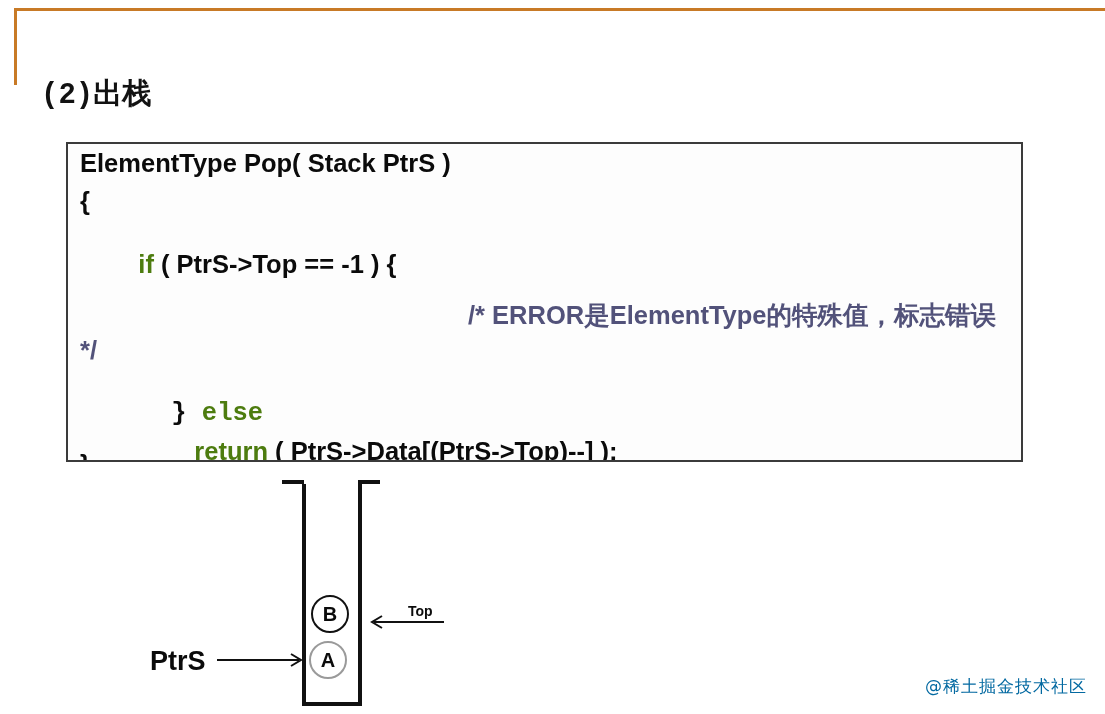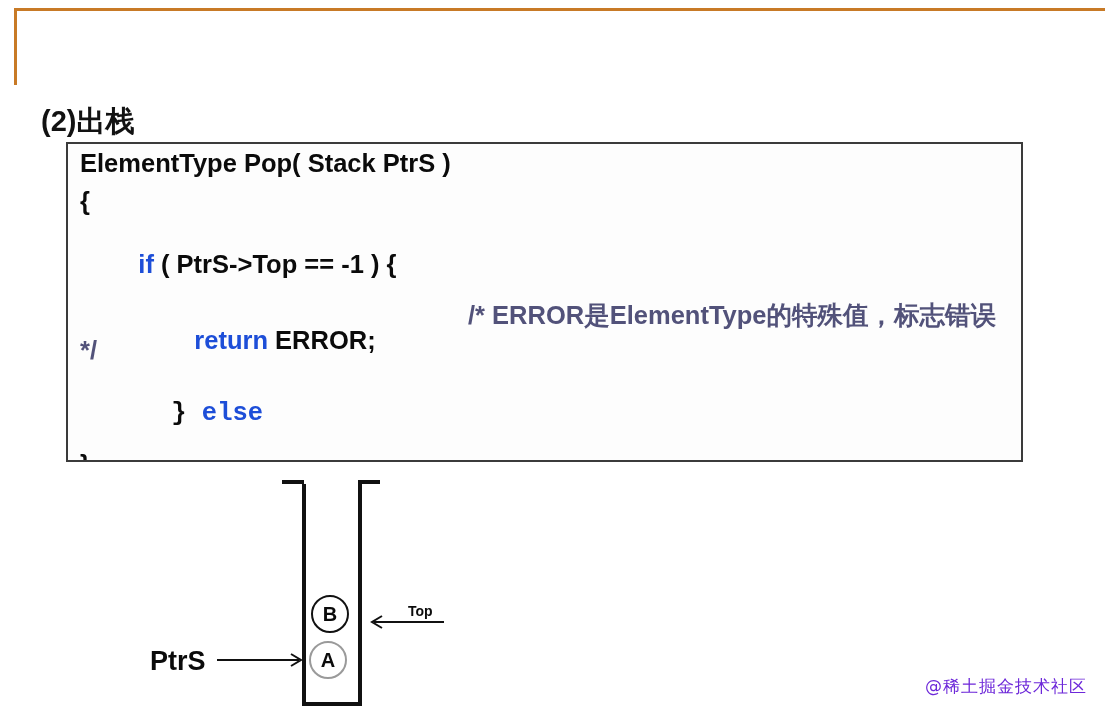--- a/index.html
+++ b/index.html
@@ -19,27 +19,26 @@
     background:#c87a26;
   }
   #deco-left-rule{
     position:absolute;left:14px;top:8px;width:3px;height:77px;
     background:#c87a26;
   }
 
   
   #slide-title{
     position:absolute;left:41px;top:74px;
-    font-family:Liberation Sans, sans-serif;
+    font-family:Liberation Mono, monospace;
     font-weight:bold;
     font-size:29px;
     color:#121212;
     letter-spacing:0px;
     white-space:nowrap;
-    margin-top:28px;
   }
 
   
   #code-box{
     position:absolute;
     left:66px;top:142px;
     width:957px;height:320px;
     border:2px solid #3b3b3b;
     background:#fdfdfd;
     box-sizing:border-box;
@@ -47,21 +46,21 @@
   }
   .code-line{
     position:absolute;
     font-family:"Liberation Sans","DejaVu Sans",sans-serif;
     font-weight:bold;
     font-size:25.5px;
     line-height:25px;
     color:#0b0b0b;
     white-space:pre;
   }
-  .kw{color:#1d4ed8;}
+  .kw{color:#4d7c0f;}
   .cmt{color:#52527a;}
 
   #line-sig   {left:12px; top:7px;}
   #line-open  {left:12px; top:45px;}
   #line-if    {left:42px; top:83px;}
   #line-print {left:98px; top:121px;}
   #line-return{left:98px; top:159px;}
   #line-cmt   {left:400px;top:159px;}
   #line-cmtend{left:12px; top:194px;}
   #line-else  {left:42px; top:232px;font-family:Liberation Mono, monospace;}
@@ -115,21 +114,21 @@
   #ptrs-label{
     position:absolute;left:0px;top:176px;
     font-family:Liberation Sans, sans-serif;
     font-weight:bold;font-size:27px;color:#0b0b0b;white-space:nowrap;
   }
 
   
   #watermark{
     position:absolute;right:18px;bottom:16px;
     font-family:"DejaVu Sans","Liberation Sans",sans-serif;
-    font-size:17px;color:#6d28d9;white-space:nowrap;letter-spacing:1px;
+    font-size:17px;color:#0369a1;white-space:nowrap;letter-spacing:1px;
   }
 </style>
 </head>
 <body>
 
 <div id="deco-top-rule"></div>
 <div id="deco-left-rule"></div>
 
 <div id="slide-title">(2)出栈</div>
 
@@ -137,32 +136,32 @@
 
   <div class="code-line" id="line-sig">ElementType Pop( Stack PtrS )</div>
 
   <div class="code-line" id="line-open">{</div>
 
   <div class="code-line" id="line-if">
     <span class="kw">if</span><span> ( PtrS-&gt;Top == -1 ) {</span>
   </div>
 
 
-  <div class="code-line" id="line-return">
-    <span class="kw">return</span><span> ERROR;</span>
-  </div>
 
   <div class="code-line cmt" id="line-cmt">/* ERROR是ElementType的特殊值，标志错误</div>
 
   <div class="code-line cmt" id="line-cmtend">*/</div>
 
   <div class="code-line" id="line-else">
     <span>}</span><span> </span><span class="kw">else</span>
   </div>
 
+  <div class="code-line" id="line-ret2">
+    <span class="kw">return</span><span> ( PtrS-&gt;Data[(PtrS-&gt;Top)--] );</span>
+  </div>
 
   <div class="code-line" id="line-close">}</div>
 </div>
 
 <div id="stack-figure">
 
   <div class="stack-lip" id="stack-lip-left"></div>
   <div class="stack-lip" id="stack-lip-right"></div>
   <div class="stack-wall" id="stack-wall-left"></div>
   <div class="stack-wall" id="stack-wall-right"></div>

